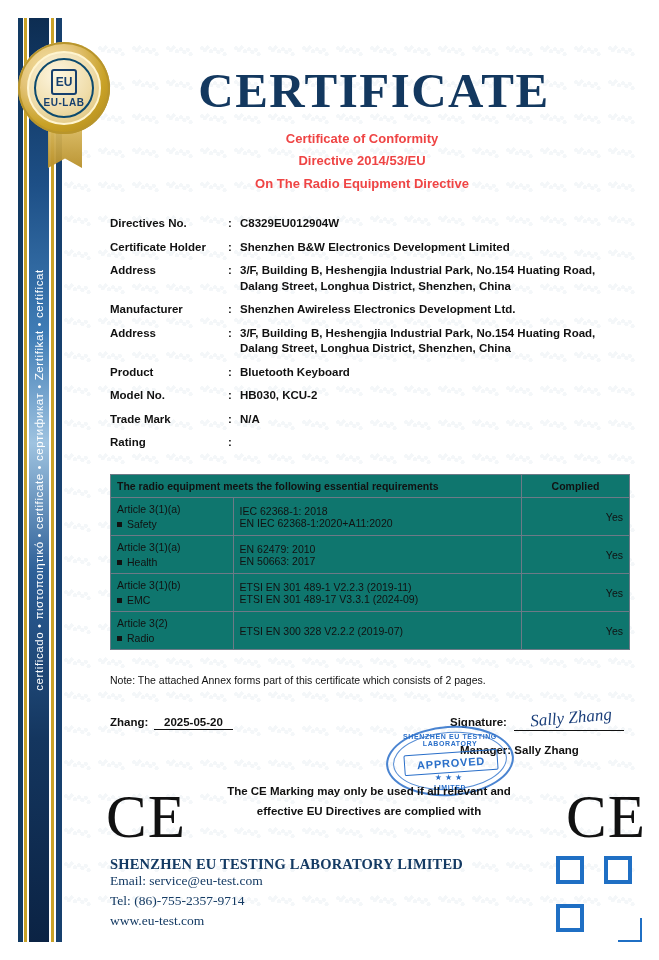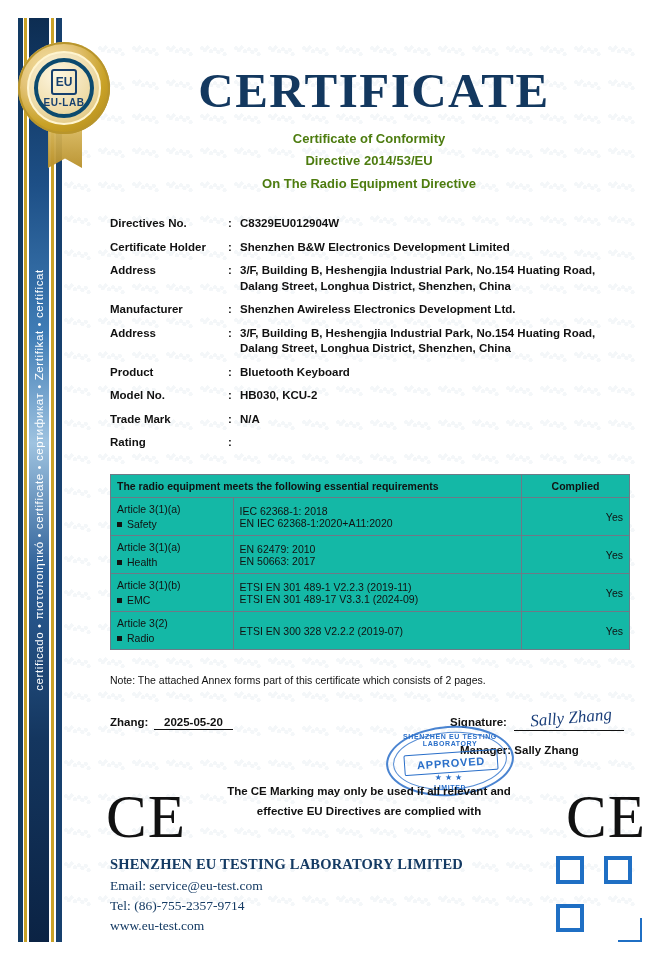--- a/index.html
+++ b/index.html
@@ -61,21 +61,21 @@
     box-shadow:0 0 0 2px #b8952c inset;
   }
   .seal-mid{
     position:absolute;inset:9px;border-radius:50%;
     border:2px solid #fff5d0;
     background:radial-gradient(circle at 40% 32%, #ffffff 0%, #f0dca6 45%, #d9b košu 100%);
     background:radial-gradient(circle at 40% 32%, #fdf6e0 0%, #efdca9 55%, #d8bb6a 100%);
   }
   .seal-inner{
     position:absolute;inset:16px;border-radius:50%;
-    border:4px solid #0c4a6e;
+    border:2px solid #0c4a6e;
     display:flex;flex-direction:column;align-items:center;justify-content:center;
     color:#143a63;
   }
   .seal-mark{
     width:22px;height:22px;border:2px solid #17406e;border-radius:3px;
     display:flex;align-items:center;justify-content:center;
     font-size:12px;font-weight:bold;color:#17406e;margin-bottom:2px;
   }
   .seal-label{font-size:10px;font-weight:bold;letter-spacing:.5px;color:#17406e;}
   .ribbon{
@@ -87,37 +87,37 @@
   
   .content{position:absolute;left:104px;top:0;width:540px;height:960px;}
   h1.title{
     margin:0;position:absolute;left:60px;top:62px;width:420px;
     text-align:center;
     font-family:"Liberation Serif", serif;
     font-size:49px;font-weight:bold;letter-spacing:1.5px;
     color:#13385f;
   }
   .subtitle{
-    position:absolute;left:35px;width:460px;text-align:center;
-    font-size:13px;font-weight:bold;color:#4d7c0f;
+    position:absolute;left:28px;width:460px;text-align:center;
+    font-size:13px;font-weight:bold;color:#ef4444;
   }
   .sub1{top:131px;}
   .sub2{top:153px;}
   .sub3{top:176px;}
 
   .fields{position:absolute;left:6px;top:216px;width:520px;font-size:11.5px;color:#111;}
   .frow{display:flex;margin-bottom:8px;line-height:1.35;}
   .flabel{width:118px;font-weight:bold;flex:none;}
   .fcolon{width:12px;flex:none;font-weight:bold;}
   .fval{flex:1;font-weight:bold;}
   .fval .ln2{display:block;}
 
   table.req{
     position:absolute;left:6px;top:474px;width:520px;border-collapse:collapse;
-    font-size:10.5px;color:#111;background:#14b8a6;
+    font-size:10.5px;color:#111;background:#0f766e;
   }
   table.req th,table.req td{border:1px solid #6d7a87;padding:5px 6px;vertical-align:middle;}
   table.req th{font-weight:bold;text-align:left;font-size:10.5px;}
   table.req th.c{text-align:center;}
   .col-art{width:118px;}
   .col-std{width:296px;}
   .col-cmp{width:100px;text-align:right;}
   .art-name{display:block;margin-top:3px;}
   .sq{display:inline-block;width:5px;height:5px;background:#111;margin-right:5px;vertical-align:1px;}
   .std-line{display:block;}
@@ -171,21 +171,21 @@
     font-size:11.5px;font-weight:bold;color:#111;line-height:1.7;
   }
   .ce-left{position:absolute;left:2px;top:782px;}
   .ce-right{position:absolute;left:462px;top:782px;}
   .ce-mark{font-family:"Liberation Serif", serif;font-size:61px;color:#111;letter-spacing:1px;}
 
   .footer{
     position:absolute;left:6px;top:856px;width:460px;color:#143a63;
     font-family:"Liberation Serif", serif;
   }
-  .f-name{font-size:14.5px;font-weight:bold;letter-spacing:.2px;margin-bottom:5px;}
+  .f-name{font-size:14.5px;font-weight:bold;letter-spacing:.2px;}
   .f-line{font-size:13.5px;margin-bottom:4px;}
   .qr-corner{position:absolute;width:20px;height:20px;border:4px solid #1f6fc4;background:#fff;}
   .qr-c1{left:0;top:0;}
   .qr-c2{right:0;top:0;}
   .qr-c3{left:0;bottom:0;}
   .qr-wrap{position:absolute;left:452px;top:856px;width:76px;height:76px;}
   .qr-tick{position:absolute;right:-10px;bottom:-10px;width:22px;height:22px;border-right:2px solid #1f6fc4;border-bottom:2px solid #1f6fc4;}
 </style>
 </head>
 <body>

